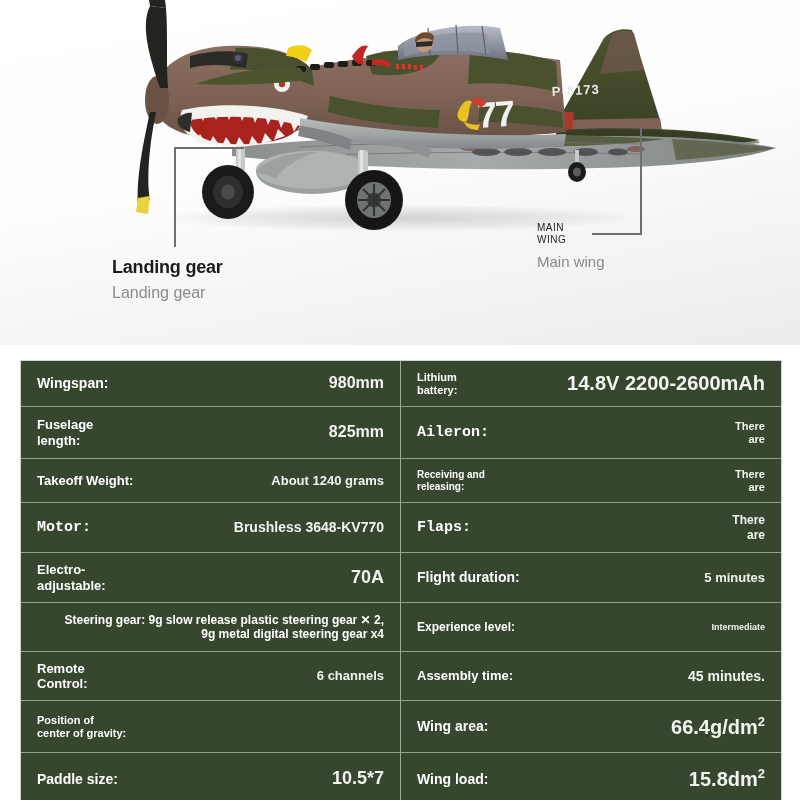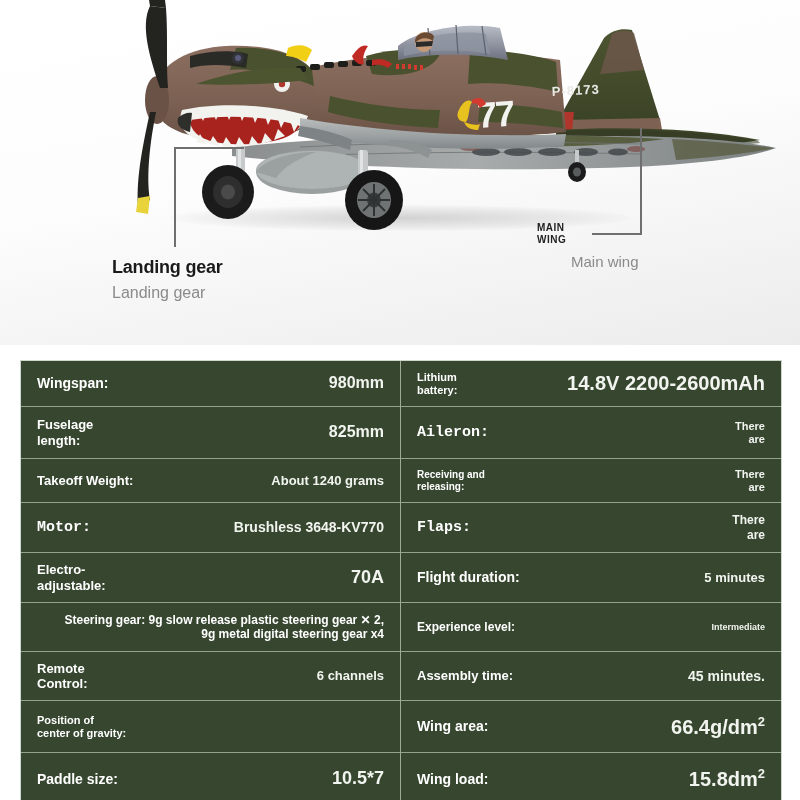--- a/index.html
+++ b/index.html
@@ -47,21 +47,21 @@
     font-weight: bold;
     color: #1a1a1a;
     letter-spacing: -0.2px;
     white-space: nowrap;
   }
   .callout-sub {
     color: #8a8a8a;
     white-space: nowrap;
   }
   .callout-mini {
-    font-weight: bold;
+    font-weight: normal;
     color: #222;
     font-size: 10px;
     letter-spacing: .5px;
     line-height: 12px;
     white-space: nowrap;
   }
 
   
   #spec-table {
     position: absolute;
@@ -331,21 +331,21 @@
     <div class="callout-title-bold" style="font-size:18px; line-height:22px;">Landing gear</div>
     <div class="callout-sub" style="font-size:16px; line-height:22px; margin-top:4px;">Landing gear</div>
   </div>
 
   <div class="leader" style="left:640px; top:128px; width:1.5px; height:106px;"></div>
   <div class="leader" style="left:592px; top:233px; width:50px; height:1.5px;"></div>
 
   <div class="callout-block" style="left:537px; top:222px;">
     <div class="callout-mini">MAIN</div>
     <div class="callout-mini">WING</div>
-    <div class="callout-sub" style="font-size:15px; line-height:20px; margin-top:6px;margin-left:34px;">Main wing</div>
+    <div class="callout-sub" style="font-size:15px; line-height:20px; margin-top:6px;">Main wing</div>
   </div>
 
 </div>
 
 <div id="spec-table">
   <div class="spec-col left" id="col-left">
       <div class="spec-row" style="height: 46px;">
         <div class="spec-label fs-14">Wingspan:</div>
         <div class="spec-value fs-16">980mm</div>
       </div>

